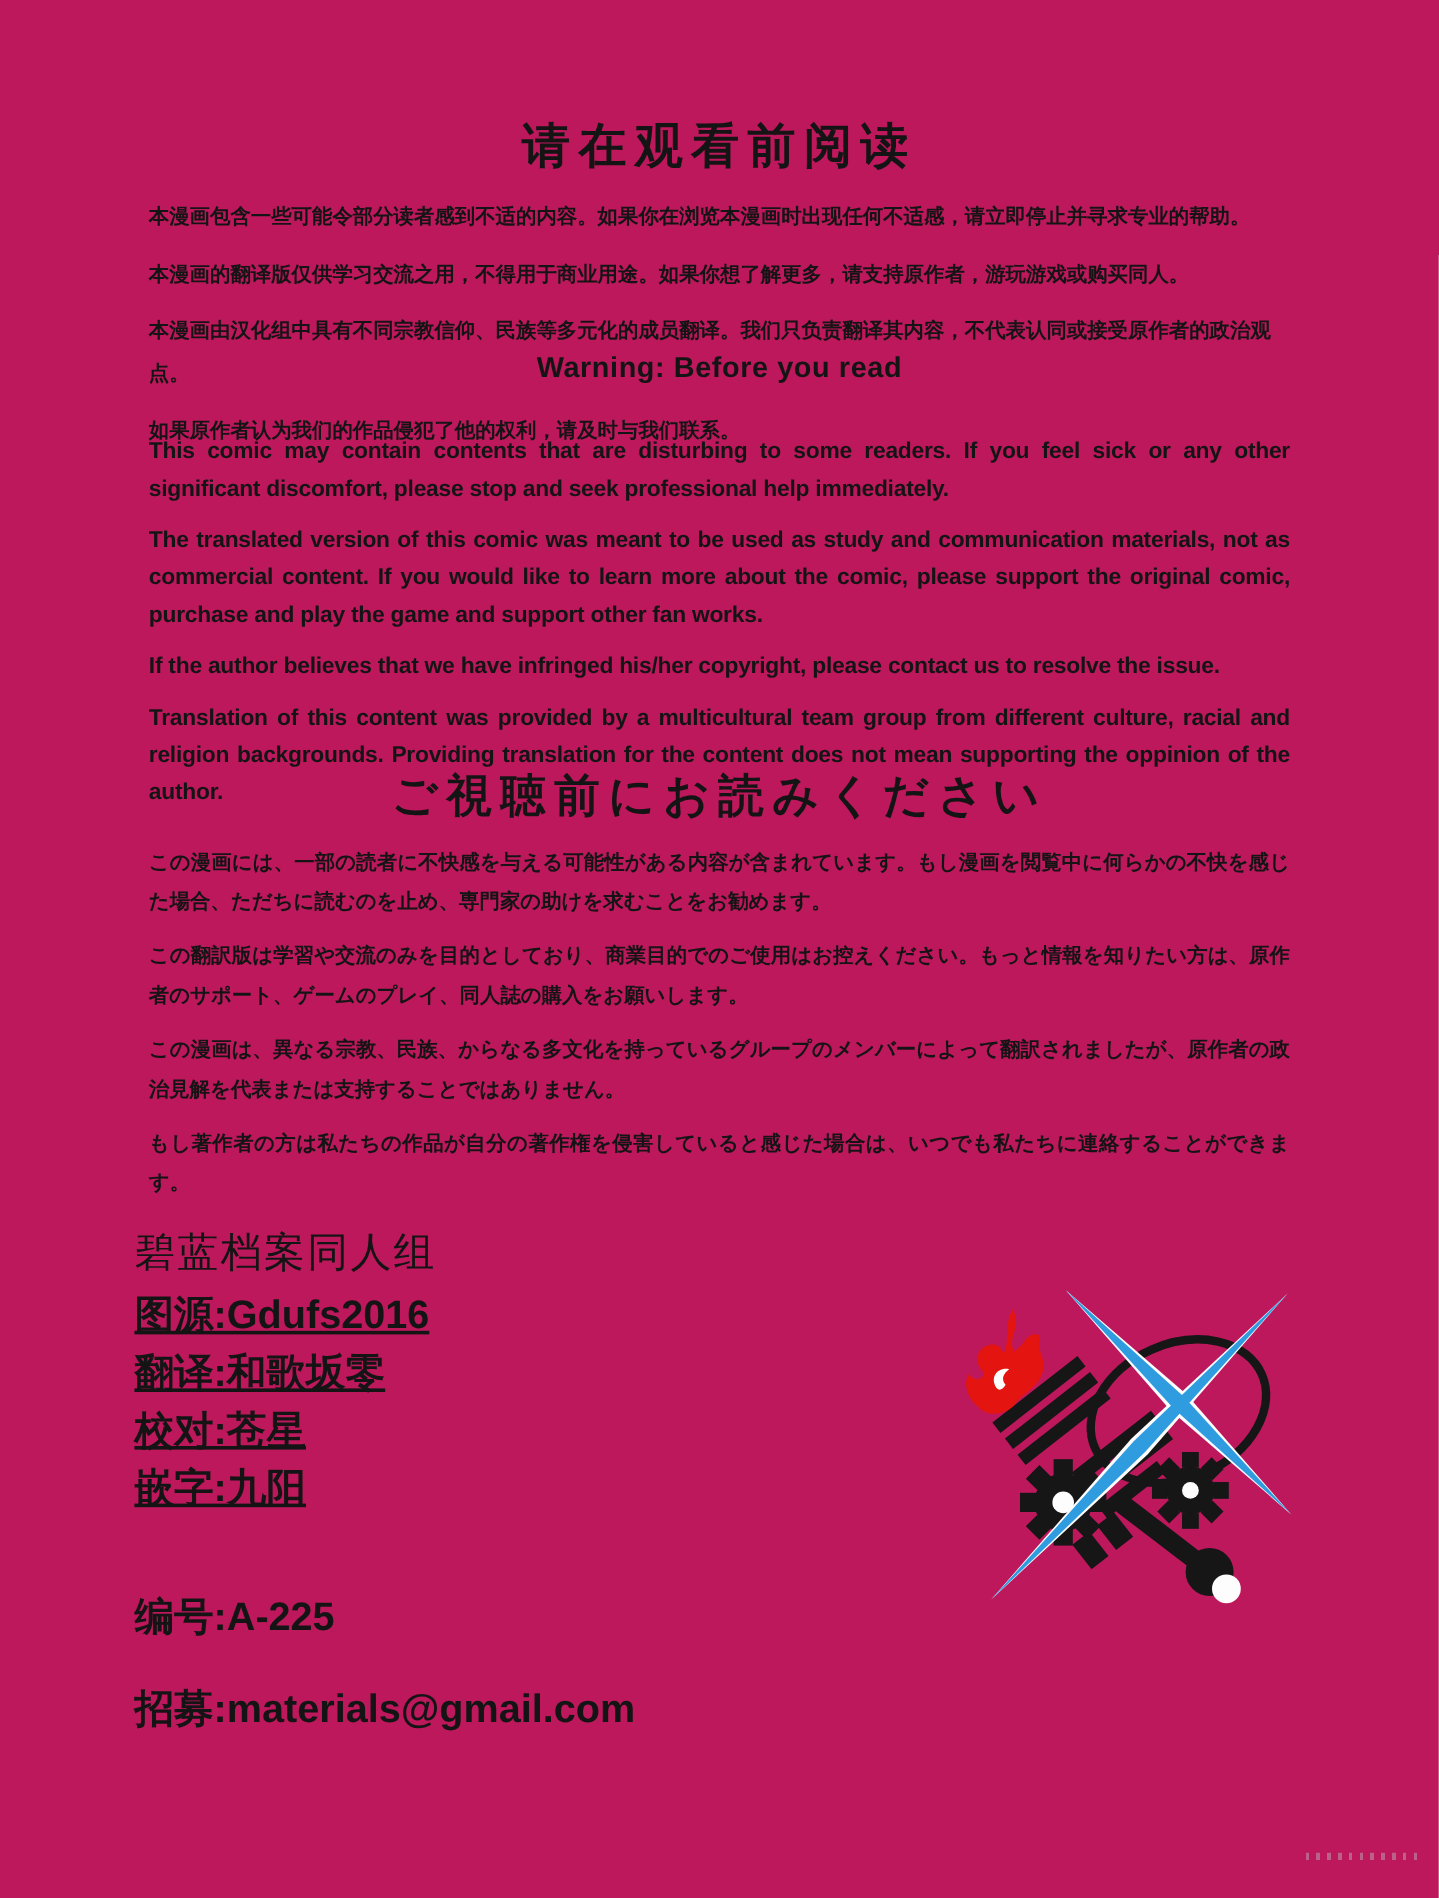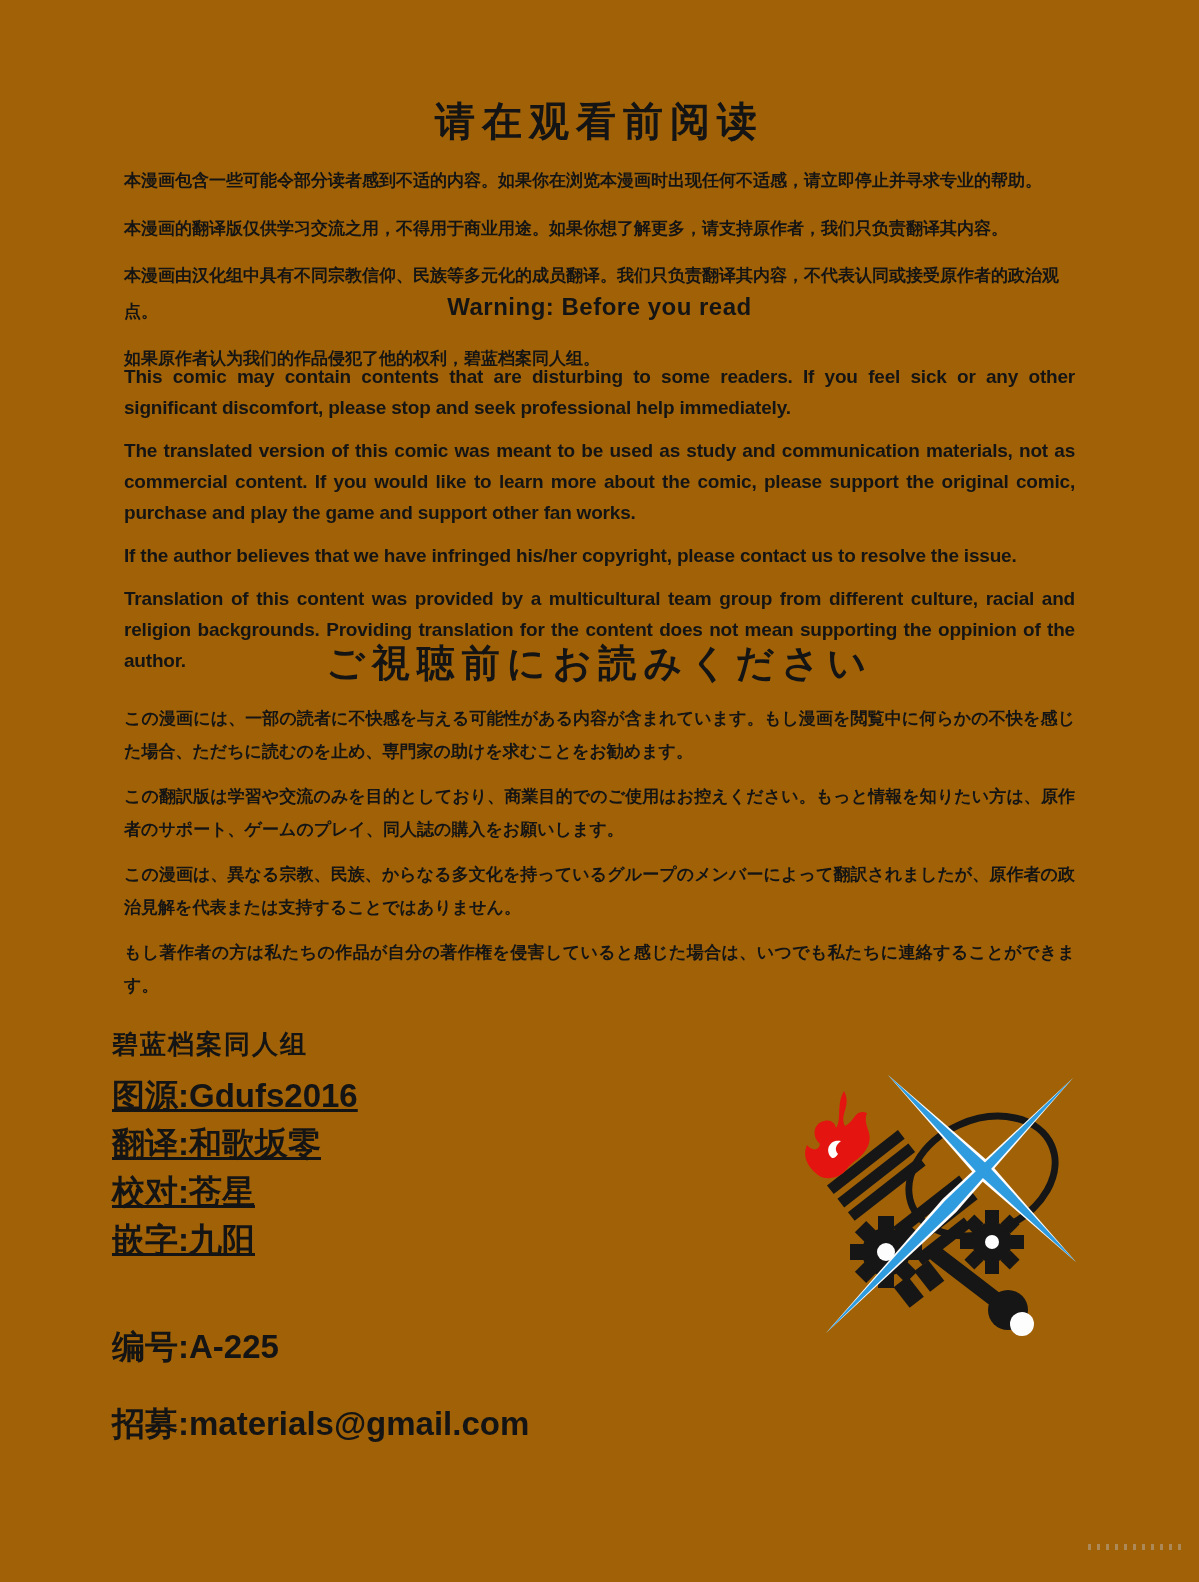--- a/index.html
+++ b/index.html
@@ -6,21 +6,21 @@
   html, body { margin: 0; padding: 0; }
   body {
     width: 1199px; height: 1582px;
     background: #ffffff;
     font-family: "Liberation Sans", "DejaVu Sans", sans-serif;
     color: #141414;
   }
   .page {
     position: relative;
     width: 1199px; height: 1582px;
-    background: #a16207;
+    background: #be185d;
     overflow: hidden;
   }
   .abs { position: absolute; left: 112px; right: 112px; }
   .title { text-align: center; font-weight: bold; margin: 0; }
 
   #zh-title { top: 94px;  font-size: 40px; letter-spacing: 7px; }
   #en-title { top: 293px; font-size: 24px; letter-spacing: 0.5px; }
   #ja-title { top: 638px; font-size: 38px; letter-spacing: 7px; }
 
   .paras p { margin: 12px; font-weight: bold; }
@@ -28,21 +28,21 @@
   #zh-paras { top: 151px; font-size: 17px; }
   #zh-paras p { line-height: 35.5px; }
 
   #en-paras { top: 349px; font-size: 19px; }
   #en-paras p { line-height: 31px; text-align: justify; letter-spacing: -0.2px; }
 
   #ja-paras { top: 690px; font-size: 17px; }
   #ja-paras p { line-height: 33px; text-align: justify; }
 
   #credits { top: 1022px; }
-  #credits .group { font-size: 26px; font-weight: bold; letter-spacing: 2px; line-height: 44px; margin: 0 0 6px 0; }
+  #credits .group { font-size: 34px; font-weight: normal; letter-spacing: 2px; line-height: 44px; margin: 0 0 6px 0; }
   #credits .role  { font-size: 33px; font-weight: bold; line-height: 48px; text-decoration: underline; }
 
   #meta { top: 1294px; }
   #meta .meta-line { font-size: 33px; font-weight: bold; line-height: 49px; margin-top: 28px; }
 
   #logo { position: absolute; left: 786px; top: 1058px; }
 
   #watermark {
     position: absolute; left: 1088px; top: 1544px;
     width: 94px; height: 6px;
@@ -52,23 +52,23 @@
 </style>
 </head>
 <body>
 
 <div class="page">
 
   <h1 class="abs title" id="zh-title">请在观看前阅读</h1>
 
   <div class="abs paras" id="zh-paras">
     <p>本漫画包含一些可能令部分读者感到不适的内容。如果你在浏览本漫画时出现任何不适感，请立即停止并寻求专业的帮助。</p>
-    <p>本漫画的翻译版仅供学习交流之用，不得用于商业用途。如果你想了解更多，请支持原作者，我们只负责翻译其内容。</p>
+    <p>本漫画的翻译版仅供学习交流之用，不得用于商业用途。如果你想了解更多，请支持原作者，游玩游戏或购买同人。</p>
     <p>本漫画由汉化组中具有不同宗教信仰、民族等多元化的成员翻译。我们只负责翻译其内容，不代表认同或接受原作者的政治观点。</p>
-    <p>如果原作者认为我们的作品侵犯了他的权利，碧蓝档案同人组。</p>
+    <p>如果原作者认为我们的作品侵犯了他的权利，请及时与我们联系。</p>
   </div>
 
   <h2 class="abs title" id="en-title">Warning: Before you read</h2>
 
   <div class="abs paras" id="en-paras">
     <p>This comic may contain contents that are disturbing to some readers. If you feel sick or any other significant discomfort, please stop and seek professional help immediately.</p>
     <p>The translated version of this comic was meant to be used as study and communication materials, not as commercial content. If you would like to learn more about the comic, please support the original comic, purchase and play the game and support other fan works.</p>
     <p>If the author believes that we have infringed his/her copyright, please contact us to resolve the issue.</p>
     <p>Translation of this content was provided by a multicultural team group from different culture, racial and religion backgrounds. Providing translation for the content does not mean supporting the oppinion of the author.</p>
   </div>

